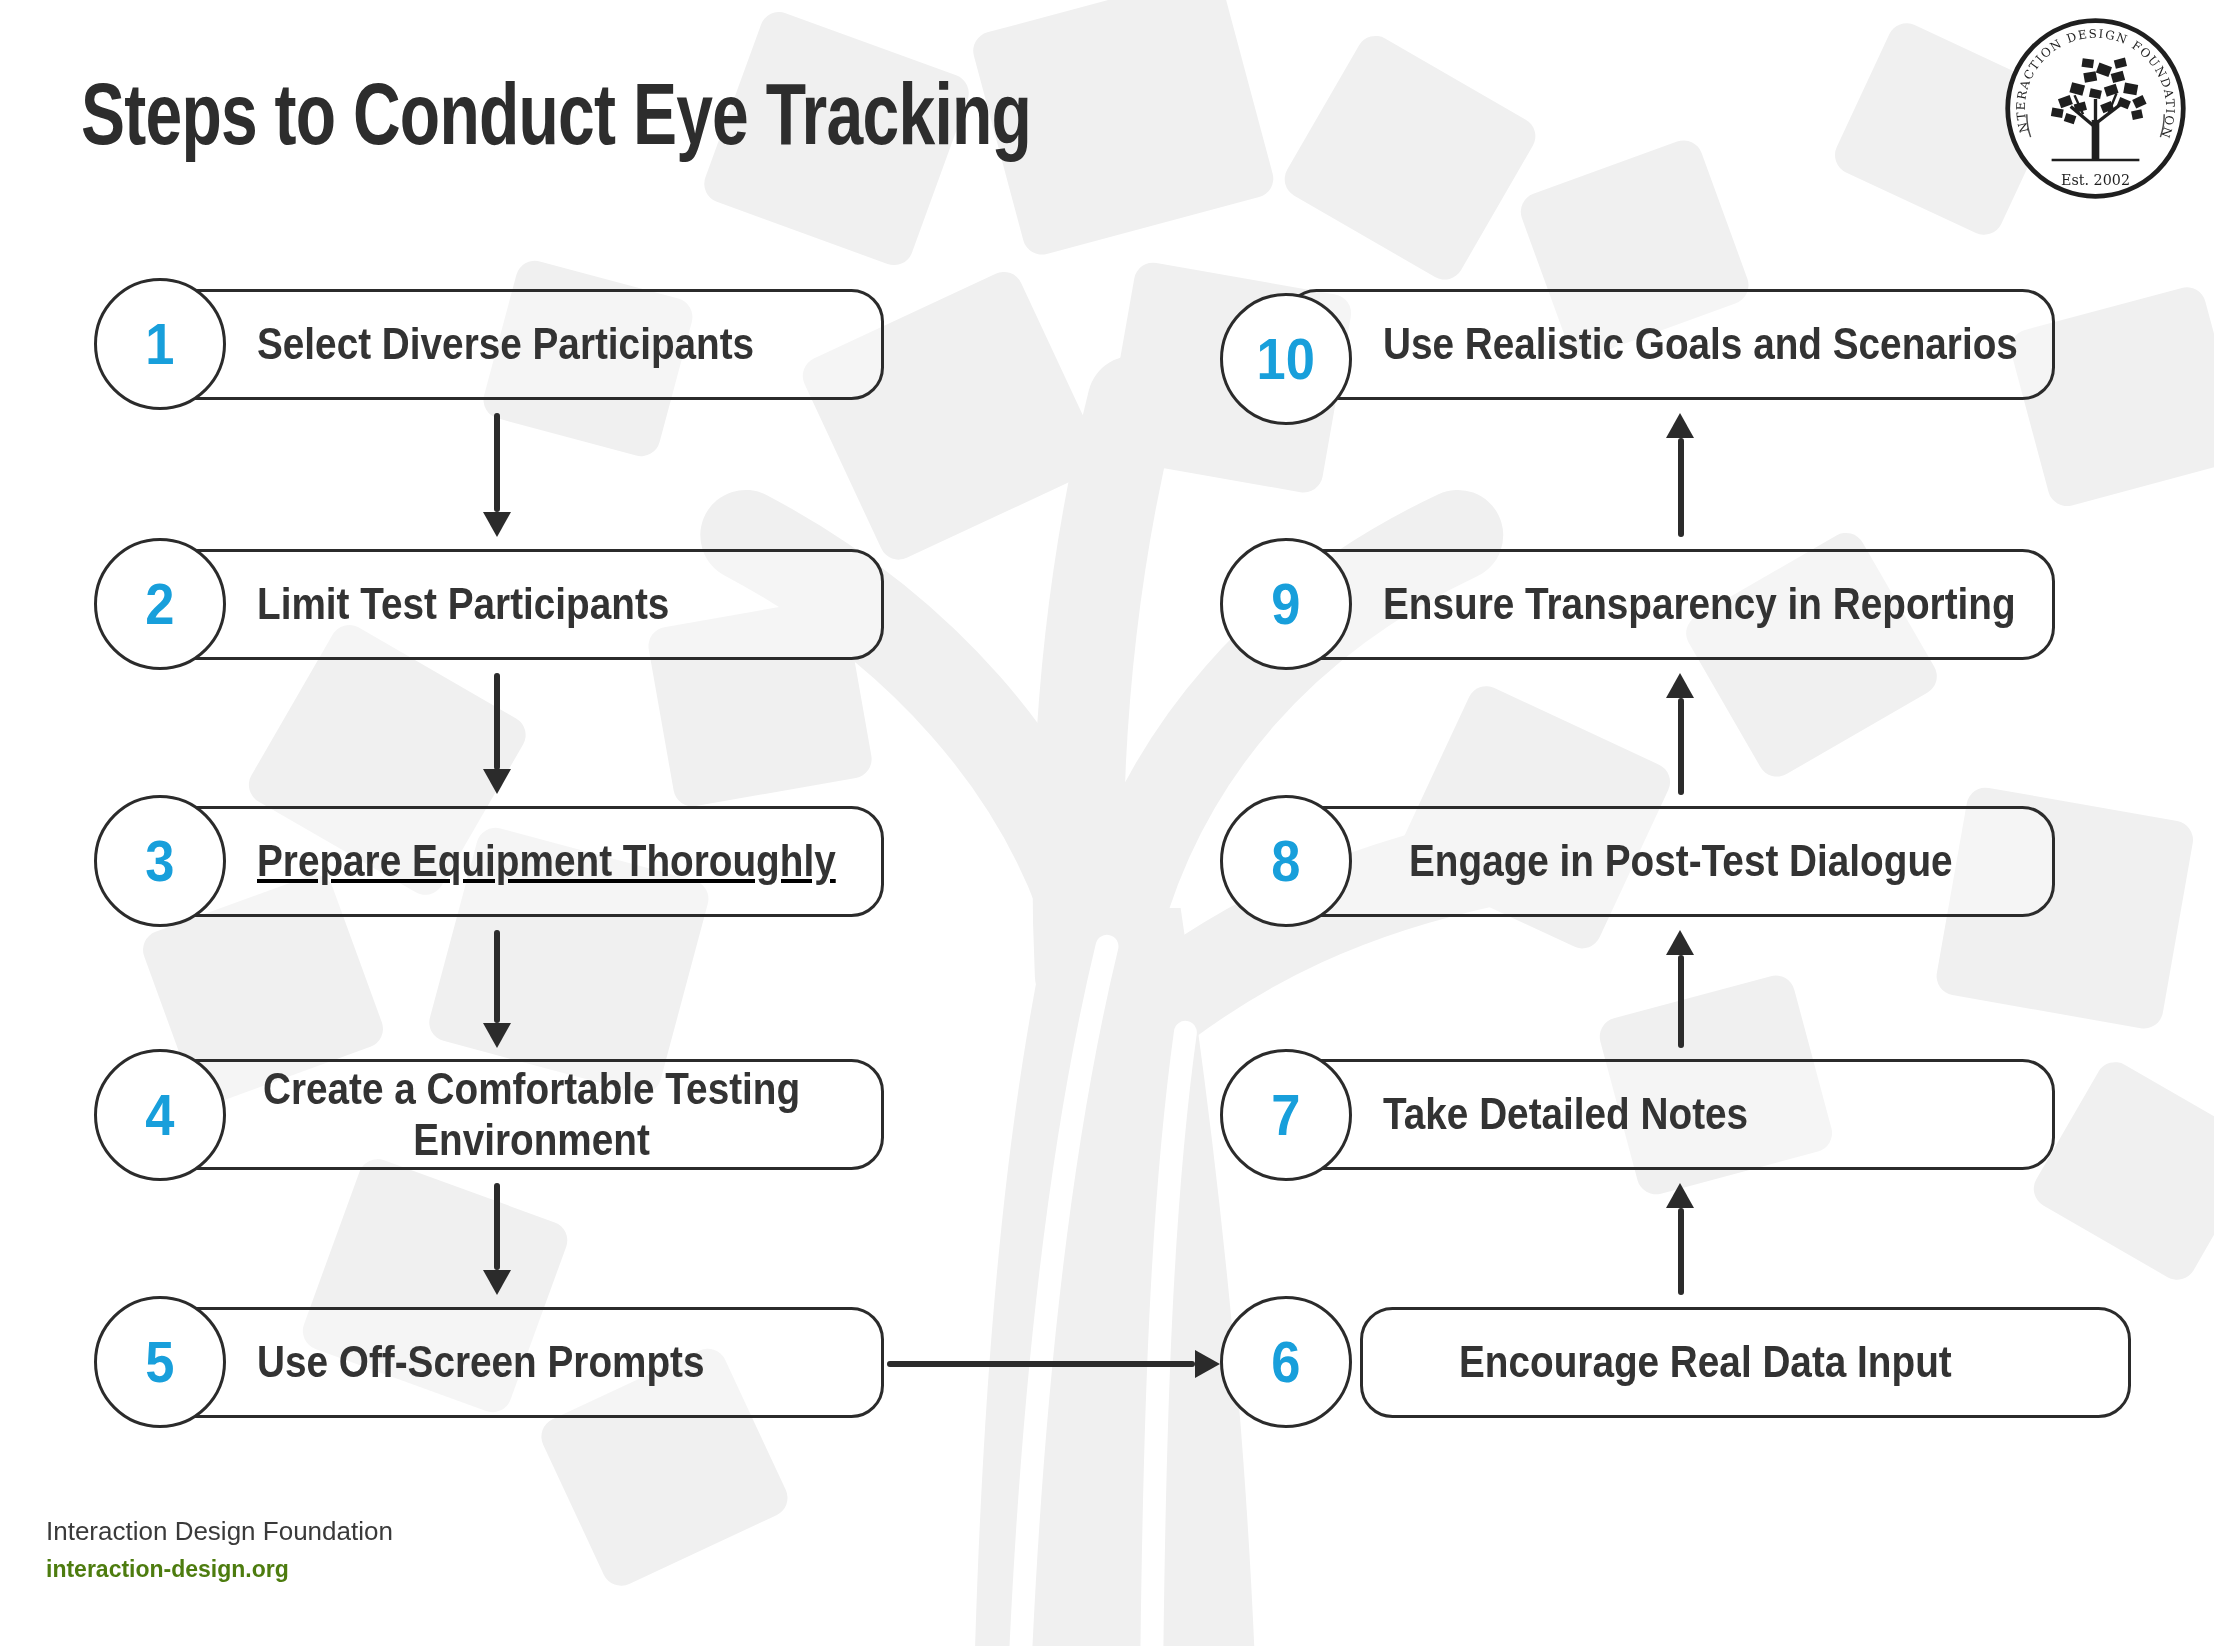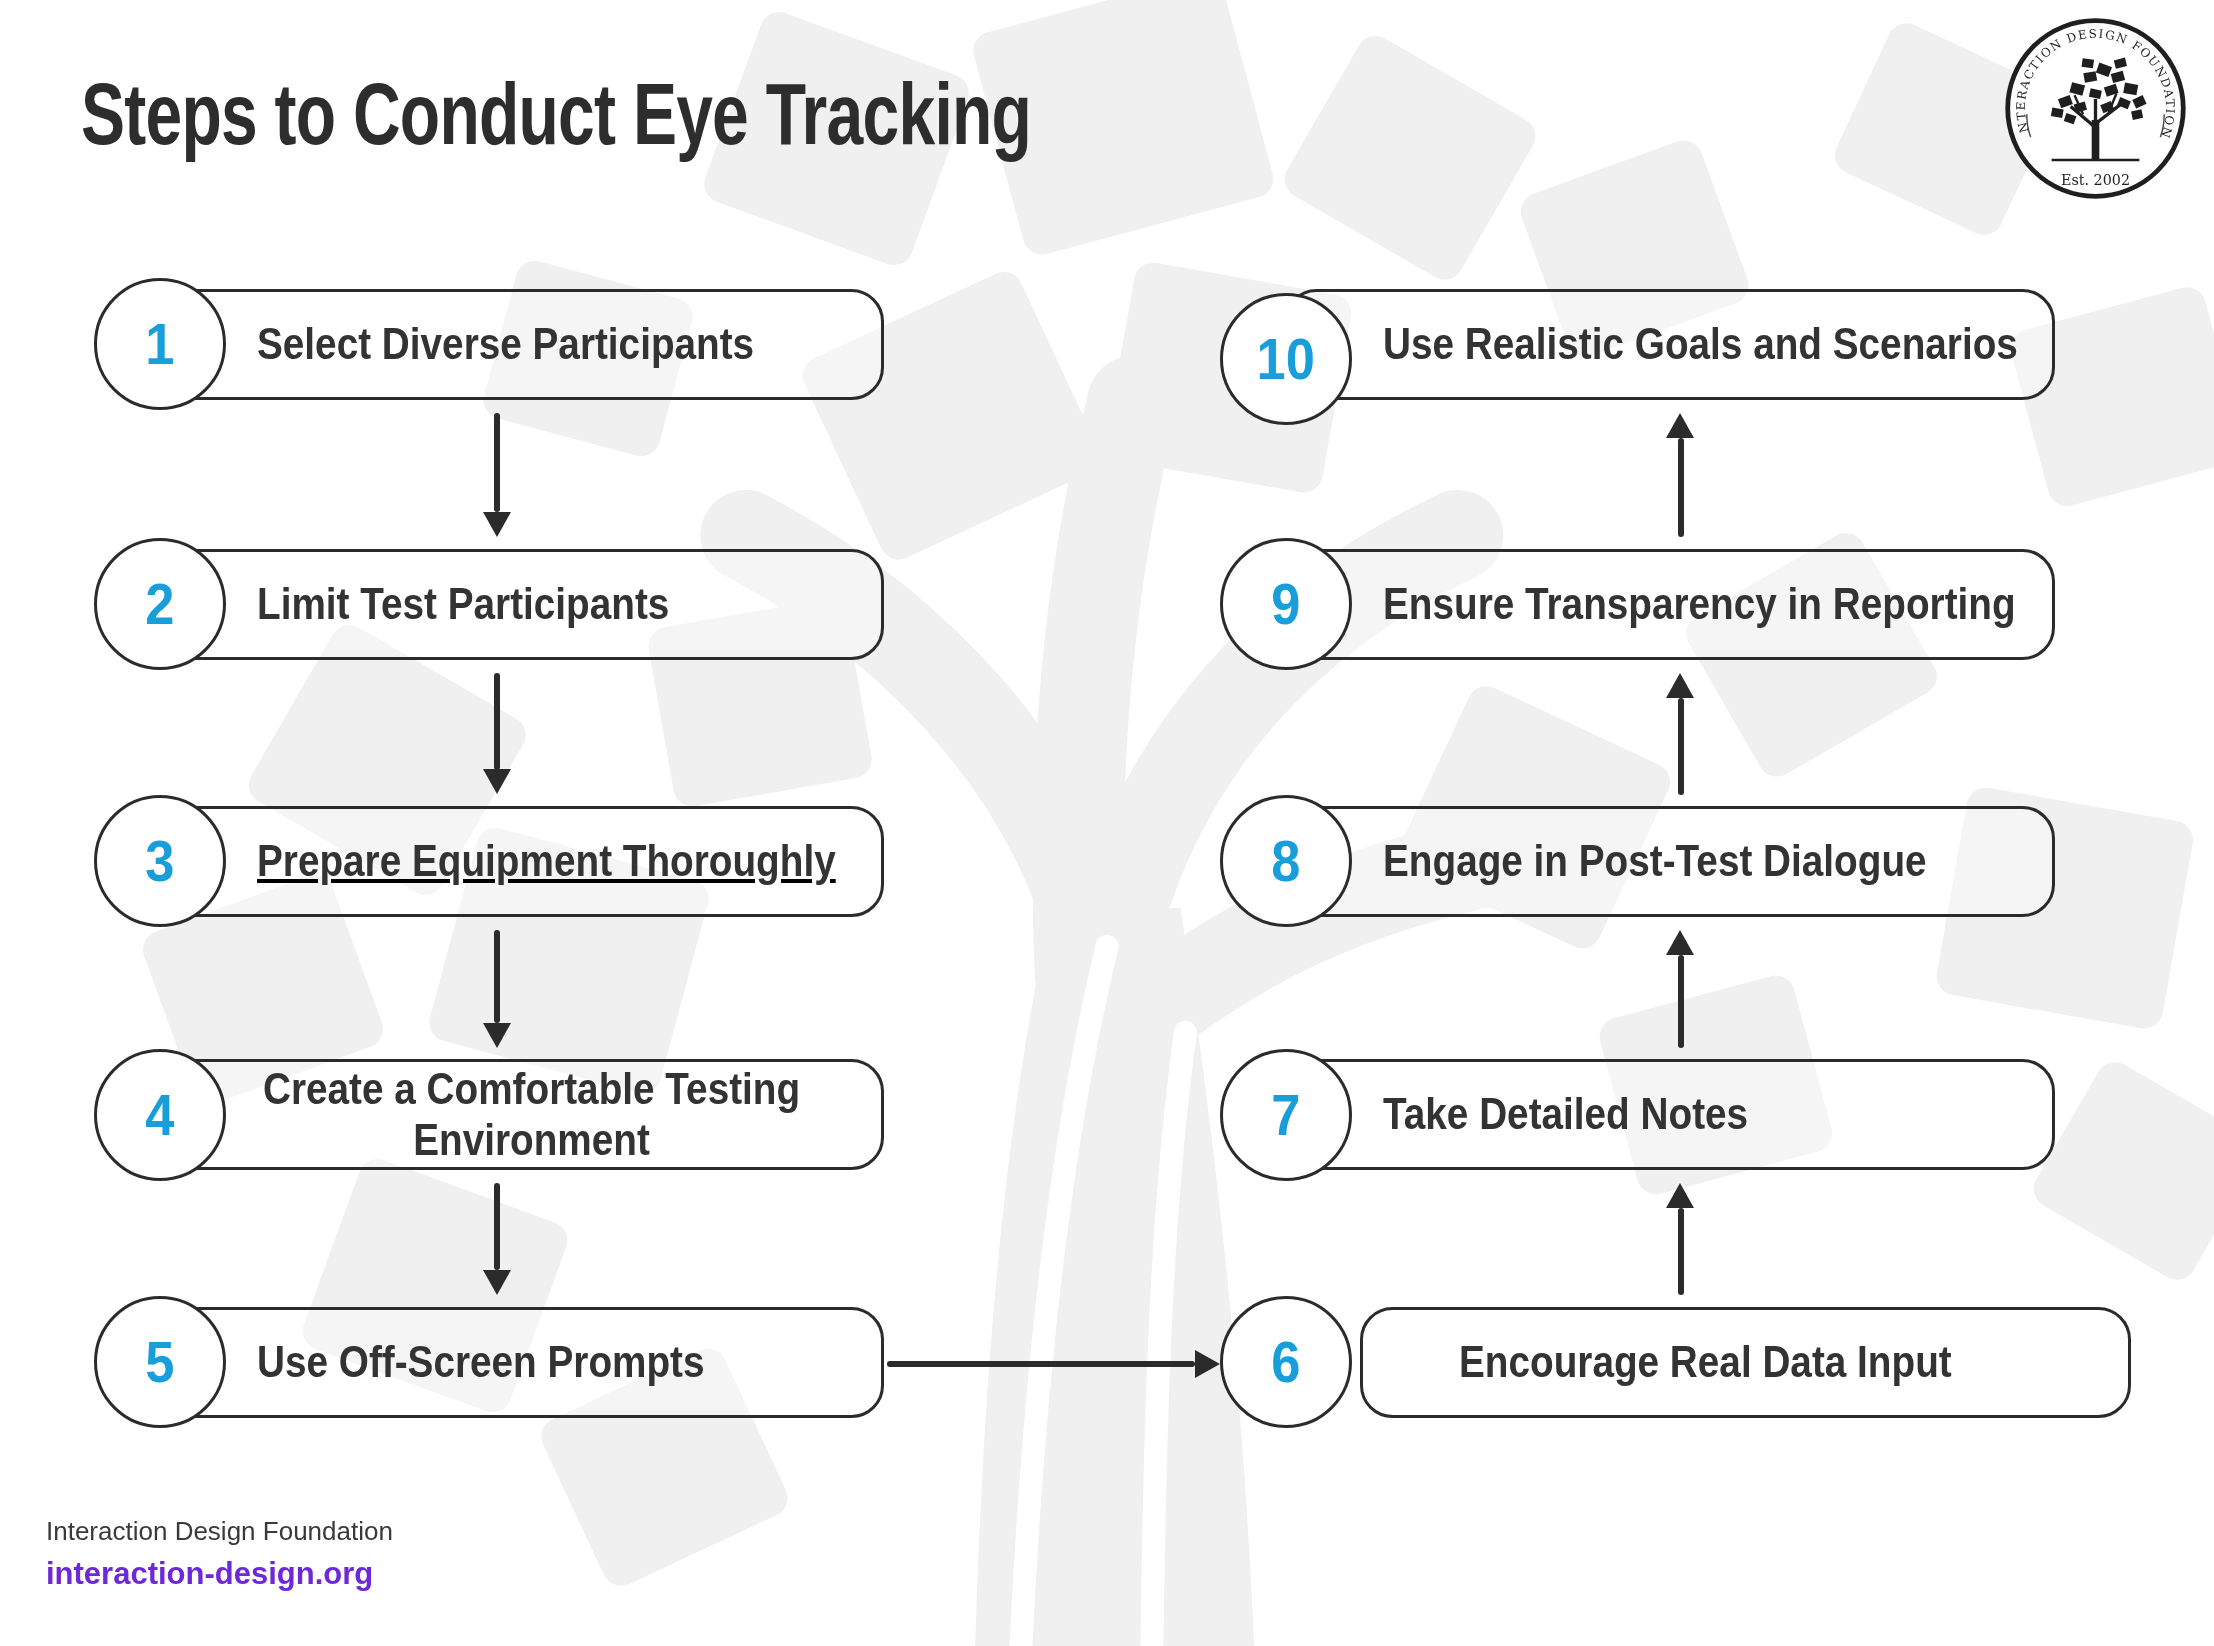--- a/index.html
+++ b/index.html
@@ -52,21 +52,21 @@
   .shaft-h{position:absolute;height:5.7px;background:#2b2b2b;border-radius:2.9px;z-index:1;}
   .head-down{position:absolute;width:0;height:0;z-index:1;
     border-left:14.3px solid transparent;border-right:14.3px solid transparent;border-top:25px solid #2b2b2b;}
   .head-up{position:absolute;width:0;height:0;z-index:1;
     border-left:14.3px solid transparent;border-right:14.3px solid transparent;border-bottom:25px solid #2b2b2b;}
   .head-right{position:absolute;width:0;height:0;z-index:1;
     border-top:14.3px solid transparent;border-bottom:14.3px solid transparent;border-left:25px solid #2b2b2b;}
 
   .footer{position:absolute;left:46px;top:1516px;color:#3a3a3a;}
   .footer .f1{font-size:26px;font-weight:400;margin-bottom:8.6px;}
-  .footer .f2{font-size:31px;font-weight:bold;color:#6d28d9;}
+  .footer .f2{font-size:23px;font-weight:bold;color:#4d7c0f;}
 </style>
 </head>
 <body>
 
 <div id="canvas">
 
   <svg id="watermark" viewBox="0 0 2317 1722" aria-hidden="true">
     <g fill="#f0f0f0" stroke="none">
       <rect x="760" y="40" width="230" height="210" transform="rotate(20 875 145)" rx="20"></rect>
       <rect x="1040" y="0" width="270" height="240" transform="rotate(-15 1175 120)" rx="20"></rect>
@@ -194,21 +194,21 @@
     <span class="step-number">10</span>
   </div>
 
   <div class="step-box" style="left:1284px;top:549px;width:771px;">
     <span class="step-label">Ensure Transparency in Reporting</span>
   </div>
   <div class="step-circle" style="left:1220px;top:538px;">
     <span class="step-number">9</span>
   </div>
 
-  <div class="step-box" style="left:1284px;top:806px;width:771px;">
+  <div class="step-box" style="left:1284px;top:806px;width:771px;justify-content:center;">
     <span class="step-label">Engage in Post-Test Dialogue</span>
   </div>
   <div class="step-circle" style="left:1220px;top:795px;">
     <span class="step-number">8</span>
   </div>
 
   <div class="step-box" style="left:1284px;top:1059px;width:771px;">
     <span class="step-label">Take Detailed Notes</span>
   </div>
   <div class="step-circle" style="left:1220px;top:1049px;">

